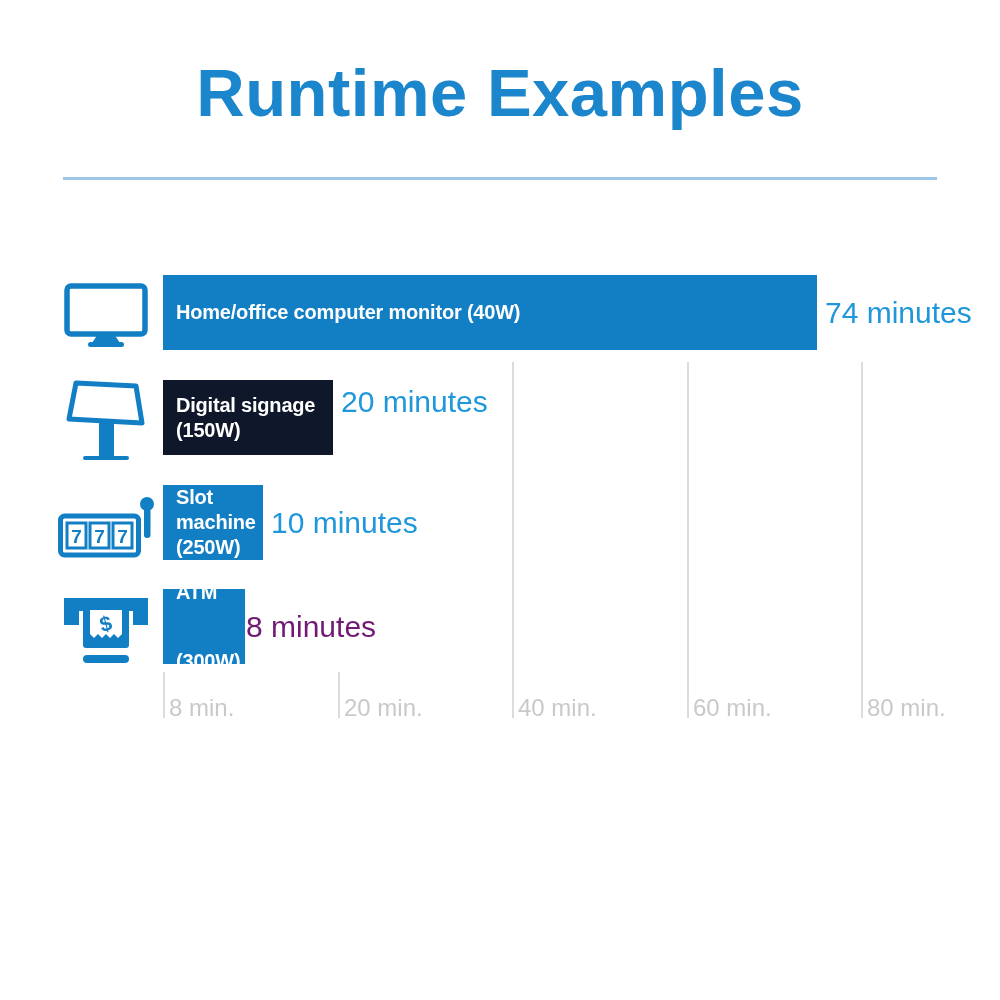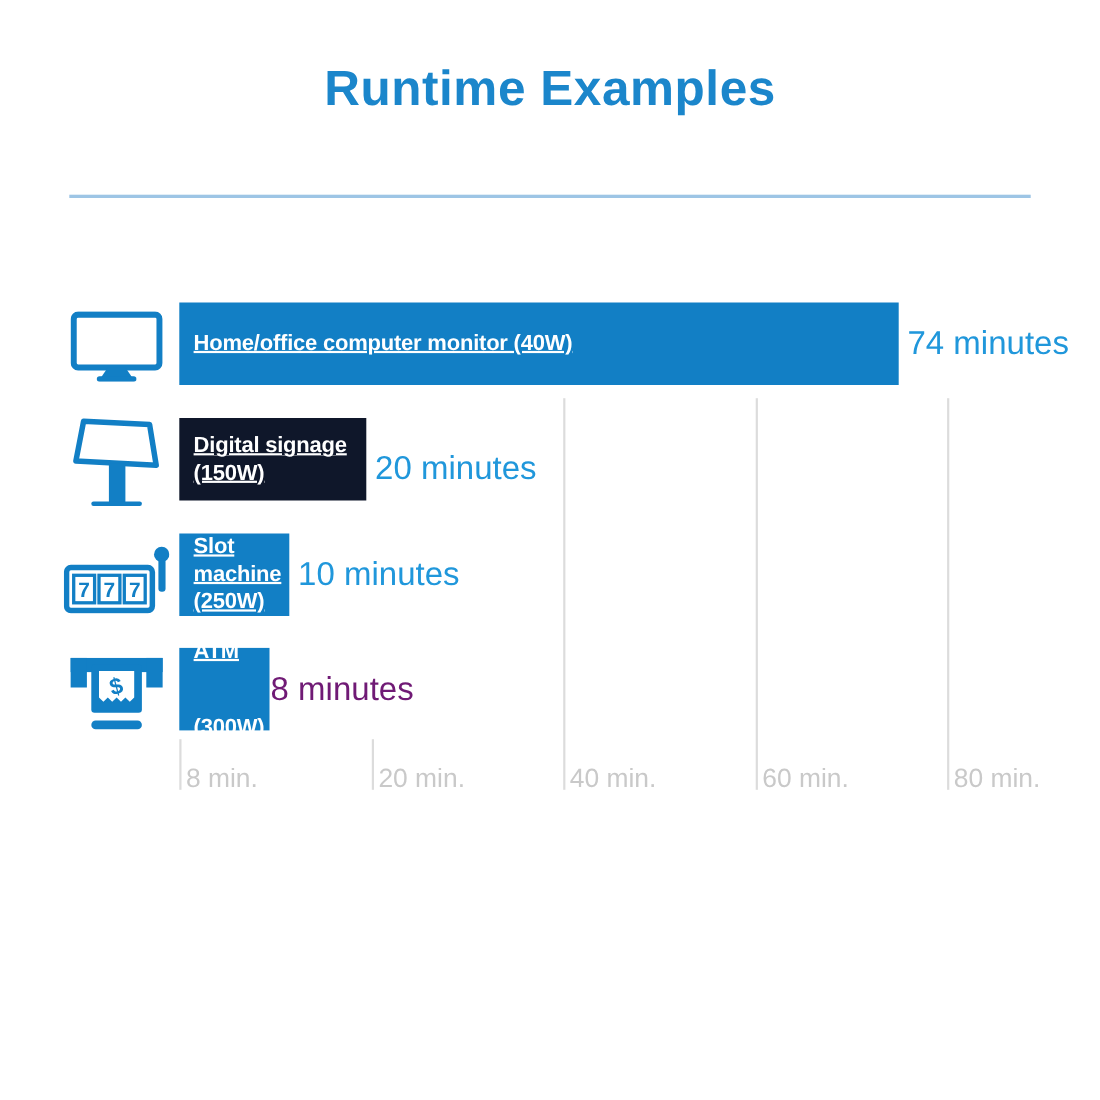--- a/index.html
+++ b/index.html
@@ -14,21 +14,21 @@
     height: 1000px;
     background: #FFFFFF;
     overflow: hidden;
   }
   .page-title {
     position: absolute;
     top: 54px;
     left: 0;
     width: 1000px;
     text-align: center;
-    font-size: 45px;
+    font-size: 67px;
     font-weight: bold;
     letter-spacing: 0.5px;
     color: #1B86CB;
   }
   .page-subtitle {
     position: absolute;
     top: 116px;
     left: 0;
     width: 1000px;
     text-align: center;
@@ -65,21 +65,20 @@
     padding-left: 13px;
     padding-right: 6px;
   }
   .bar-label-line {
     color: #FFFFFF;
     font-size: 20px;
     font-weight: bold;
     letter-spacing: -0.2px;
     line-height: 25px;
     white-space: nowrap;
-    text-decoration: underline;
   }
   .value-label {
     position: absolute;
     display: flex;
     align-items: center;
     font-size: 30px;
     white-space: nowrap;
   }
   .icon-box {
     position: absolute;
@@ -115,21 +114,21 @@
       <div class="icon-box" style="left: 66px; top: 379px; width: 80px; height: 82px;">
     <svg width="80" height="82" viewBox="0 0 80 82">
       <polygon points="10,4 70,7 76,44 3,40" fill="#FFFFFF" stroke="#127FC5" stroke-width="5" stroke-linejoin="round"></polygon>
       <rect x="33" y="42" width="15" height="36" fill="#127FC5"></rect>
       <rect x="17" y="77" width="46" height="4" rx="2" fill="#127FC5"></rect>
     </svg></div>
       <div class="bar" style="left: 163px; top: 380px; width: 170px; height: 75px; background: #0f172a;">
         <div class="bar-label-line">Digital signage</div>
         <div class="bar-label-line">(150W)</div>
       </div>
-      <div class="value-label" style="left: 341px; top: 388px; height: 75px; color: rgb(32, 151, 219);">20 minutes</div>
+      <div class="value-label" style="left: 341px; top: 364px; height: 75px; color: rgb(32, 151, 219);">20 minutes</div>
       <div class="icon-box" style="left: 58px; top: 496px; width: 96px; height: 62px;">
     <svg width="96" height="62" viewBox="0 0 96 62">
       <rect x="2.5" y="20" width="78" height="39" rx="4" fill="#FFFFFF" stroke="#127FC5" stroke-width="5"></rect>
       <rect x="9" y="27" width="19" height="25" fill="#FFFFFF" stroke="#127FC5" stroke-width="3"></rect>
       <rect x="32" y="27" width="19" height="25" fill="#FFFFFF" stroke="#127FC5" stroke-width="3"></rect>
       <rect x="55" y="27" width="19" height="25" fill="#FFFFFF" stroke="#127FC5" stroke-width="3"></rect>
       <text x="18.5" y="47" text-anchor="middle" font-size="19" font-weight="bold" fill="#127FC5" font-family="Liberation Sans, DejaVu Sans, sans-serif">7</text>
       <text x="41.5" y="47" text-anchor="middle" font-size="19" font-weight="bold" fill="#127FC5" font-family="Liberation Sans, DejaVu Sans, sans-serif">7</text>
       <text x="64.5" y="47" text-anchor="middle" font-size="19" font-weight="bold" fill="#127FC5" font-family="Liberation Sans, DejaVu Sans, sans-serif">7</text>
       <circle cx="89" cy="8" r="7" fill="#127FC5"></circle>

